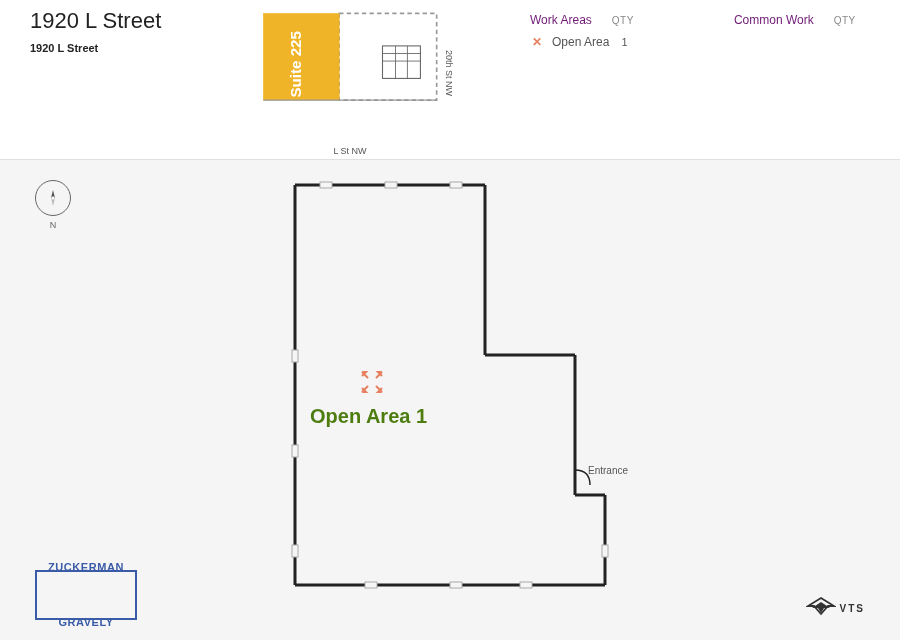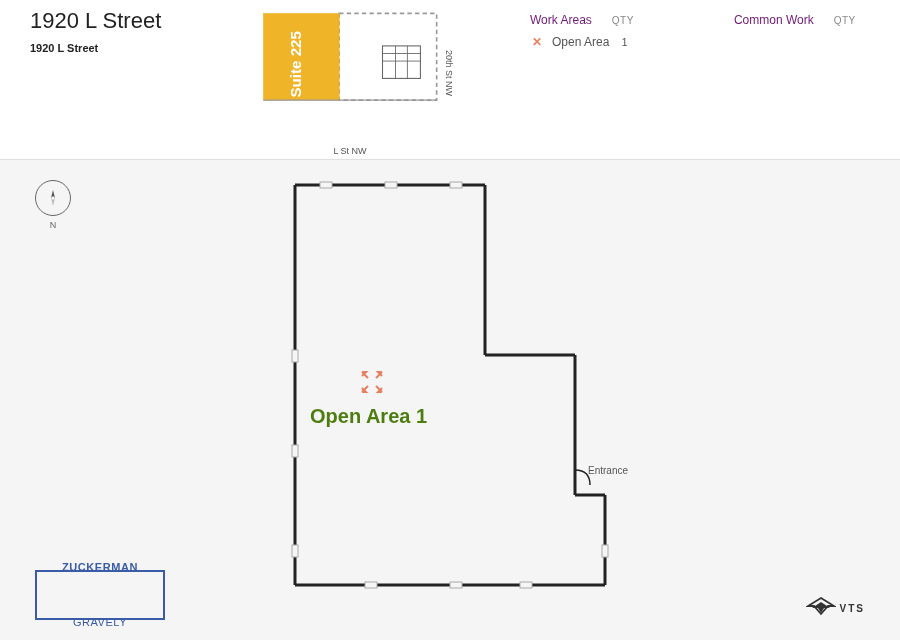--- a/index.html
+++ b/index.html
@@ -225,40 +225,40 @@
       left: 588px;
       font-size: 10px;
       color: #555;
     }
 
     
     .logo {
       position: absolute;
       bottom: 20px;
       left: 35px;
-      width: 130px;
+      width: 102px;
       height: 50px;
       border: 2px solid #3a5ca8;
       display: flex;
       flex-direction: column;
       align-items: center;
       justify-content: center;
     }
 
     .logo-line1 {
       font-size: 11px;
       font-weight: 800;
       color: #3a5ca8;
       letter-spacing: 0.05em;
       line-height: 1.2;
     }
 
     .logo-line2 {
       font-size: 11px;
-      font-weight: 400;
+      font-weight: 700;
       color: #3a5ca8;
       letter-spacing: 0.05em;
       line-height: 1.2;
       margin-top: 41px;
     }
 
     
     .vts-logo {
       position: absolute;
       bottom: 20px;

